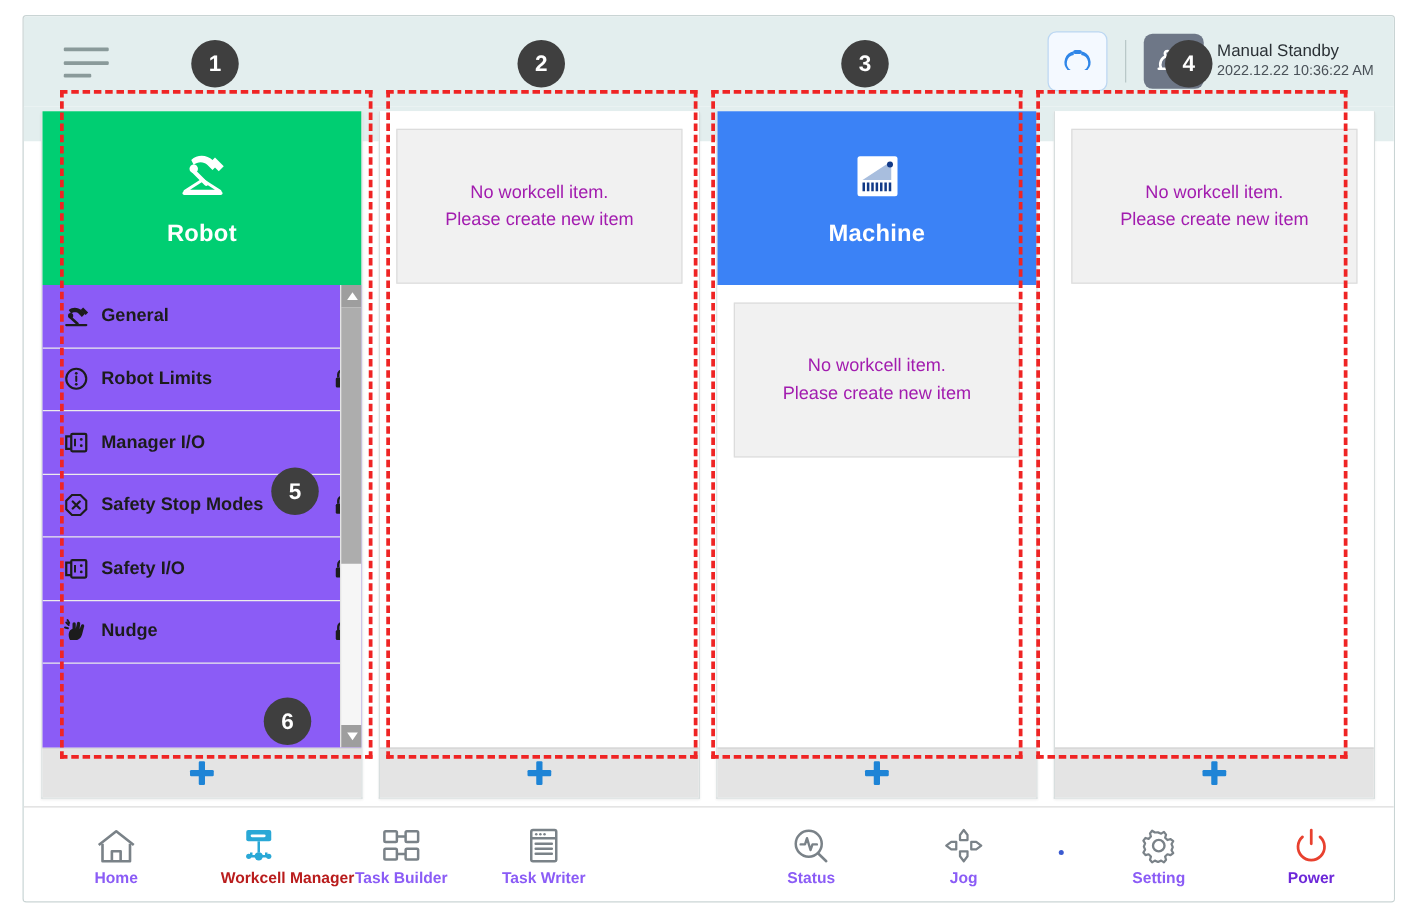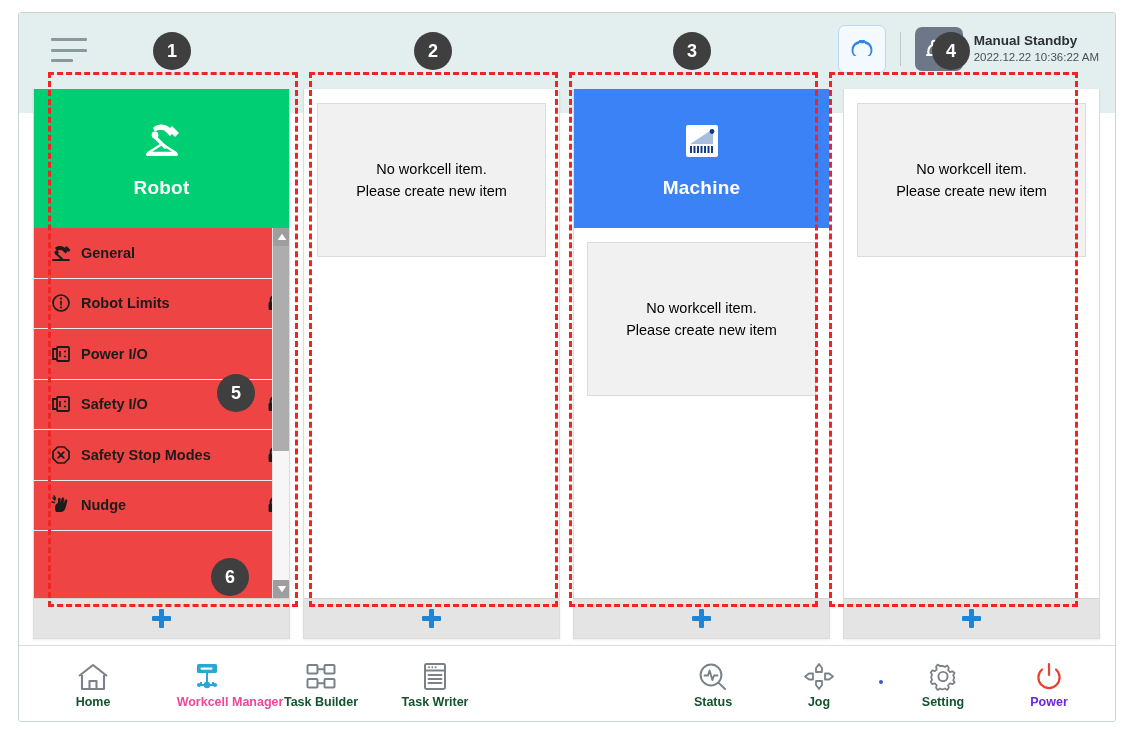--- a/index.html
+++ b/index.html
@@ -60,21 +60,21 @@
   }
   .vsep { width: 1px; height: 34px; background: #b9c8c8; margin: 0 14px; }
   .mode-icon {
     width: 48px; height: 44px;
     background: #6e7787;
     border-radius: 7px;
     display: flex; align-items: center; justify-content: center;
     cursor: pointer;
   }
   .mode-text { margin-left: 11px; line-height: 1.25; }
-  .mode-title { font-size: 13.5px; font-weight: bold; color: #2b3136; white-space: nowrap; }
+  .mode-title { font-size: 13.5px; font-weight: normal; color: #2b3136; white-space: nowrap; }
   .mode-time { font-size: 11.5px; color: #4a5158; white-space: nowrap; }
 
   
   .content {
     position: absolute; left: 0; top: 72px;
     width: 1098px; height: 562px;
     background: #ffffff;
   }
   .content::before {
     content: ""; position: absolute; left: 0; top: 0;
@@ -113,21 +113,21 @@
   .col-head .ttl {
     font-size: 19px; font-weight: bold; margin-top: 13px;
     letter-spacing: .2px;
   }
   .col-icon { height: 46px; display: flex; align-items: center; justify-content: center; }
 
   
   .list-wrap {
     position: relative; flex: 1;
     overflow: hidden;
-    background: #ef4444;
+    background: #8b5cf6;
   }
   .list { list-style: none; }
   .list li {
     height: 50.5px;
     display: flex; align-items: center;
     padding: 0 8px 0 12px;
     border-bottom: 1px solid #ececec;
     cursor: pointer;
   }
   .li-ico { width: 30px; flex: none; display: flex; align-items: center; justify-content: center; }
@@ -150,26 +150,26 @@
   .sbtn.down { bottom: 0; }
   .sthumb {
     position: absolute; left: 0; top: 18px;
     width: 17px; height: 205px;
     background: #adadad; cursor: pointer;
   }
 
   
   .empty-wrap { flex: 1; padding: 14px 13px 0 13px; background: #ffffff; }
   .empty-box {
-    height: 154px;
+    height: 124px;
     background: #f1f1f1;
     border: 1px solid #dcdcdc;
     display: flex; flex-direction: column;
     align-items: center; justify-content: center;
-    color: #000000; font-size: 14.5px; line-height: 1.55;
+    color: #a21caf; font-size: 14.5px; line-height: 1.55;
   }
 
   .addbar {
     height: 40px; flex: none;
     background: #e4e4e4;
     border-top: 1px solid #d4d4d4;
     display: flex; align-items: center; justify-content: center;
     cursor: pointer;
   }
   .plus {
@@ -187,25 +187,25 @@
     width: 1098px; height: 76px;
     background: #ffffff;
     border-top: 1px solid #dcdcdc;
     display: flex; align-items: center;
   }
   .nav-item {
     display: flex; flex-direction: column; align-items: center; justify-content: center;
     width: 92px; cursor: pointer; gap: 3px;
   }
   .nav-ico { height: 34px; display: flex; align-items: flex-end; justify-content: center; }
-  .nav-lbl { font-size: 12.5px; font-weight: bold; color: #14532d; white-space: nowrap; }
-  .nav-item.active .nav-lbl { color: #ec4899; margin-left: 46px; }
+  .nav-lbl { font-size: 12.5px; font-weight: bold; color: #8b5cf6; white-space: nowrap; }
+  .nav-item.active .nav-lbl { color: #b91c1c; margin-left: 46px; }
   .nav-item.power .nav-lbl { color: #6d28d9; }
   .nav-left { display: flex; margin-left: 28px; gap: 22px; }
-  .nav-right { display: flex; margin-left: auto; margin-right: 22px; gap: 14px; align-items: center; }
+  .nav-right { display: flex; margin-left: auto; margin-right: 22px; gap: 30px; align-items: center; }
   .dot-sep { width: 4px; height: 4px; border-radius: 50%; background: #3a5ad0; margin-bottom: 4px; }
 
   
   .anno-box {
     position: absolute;
     border: 3px dashed #ef2424;
     pointer-events: none;
     z-index: 40;
   }
   .badge {
@@ -308,49 +308,49 @@
                 <li>
                   <span class="li-ico">
                     <svg width="22" height="22" viewBox="0 0 22 22">
                         <rect x="7" y="4" width="12" height="14" rx="1" fill="none" stroke="#1c1c1c" stroke-width="1.8"></rect>
                         <circle cx="15" cy="8.5" r="1.1" fill="#1c1c1c"></circle>
                         <circle cx="15" cy="13.5" r="1.1" fill="#1c1c1c"></circle>
                         <path d="M7 6 L3 6 L3 16 L7 16" fill="none" stroke="#1c1c1c" stroke-width="1.8"></path>
                         <path d="M10 8 L10 14" stroke="#1c1c1c" stroke-width="1.6"></path>
                       </svg>
                   </span>
-                  <span class="li-label">Power I/O</span>
+                  <span class="li-label">Manager I/O</span>
                   <span class="li-lock"></span>
+                </li>
+                <li>
+                  <span class="li-ico">
+                    <svg width="22" height="22" viewBox="0 0 22 22">
+                        <path d="M7.6 3 H14.4 L19 7.6 V14.4 L14.4 19 H7.6 L3 14.4 V7.6 Z" fill="none" stroke="#1c1c1c" stroke-width="1.7"></path>
+                        <path d="M8.2 8.2 L13.8 13.8 M13.8 8.2 L8.2 13.8" stroke="#1c1c1c" stroke-width="1.8" stroke-linecap="round"></path>
+                      </svg>
+                  </span>
+                  <span class="li-label">Safety Stop Modes</span>
+                  <span class="li-lock">
+                    <svg width="14" height="16" viewBox="0 0 14 16">
+                        <path d="M3.6 7 V4.6 A3.4 3.4 0 0 1 10.4 4.6 V7" fill="none" stroke="#1c1c1c" stroke-width="1.9"></path>
+                        <rect x="1.6" y="7" width="10.8" height="8" rx="1.2" fill="#1c1c1c"></rect>
+                      </svg>
+                  </span>
                 </li>
                 <li>
                   <span class="li-ico">
                     <svg width="22" height="22" viewBox="0 0 22 22">
                         <rect x="7" y="4" width="12" height="14" rx="1" fill="none" stroke="#1c1c1c" stroke-width="1.8"></rect>
                         <circle cx="15" cy="8.5" r="1.1" fill="#1c1c1c"></circle>
                         <circle cx="15" cy="13.5" r="1.1" fill="#1c1c1c"></circle>
                         <path d="M7 6 L3 6 L3 16 L7 16" fill="none" stroke="#1c1c1c" stroke-width="1.8"></path>
                         <path d="M10 8 L10 14" stroke="#1c1c1c" stroke-width="1.6"></path>
                       </svg>
                   </span>
                   <span class="li-label">Safety I/O</span>
-                  <span class="li-lock">
-                    <svg width="14" height="16" viewBox="0 0 14 16">
-                        <path d="M3.6 7 V4.6 A3.4 3.4 0 0 1 10.4 4.6 V7" fill="none" stroke="#1c1c1c" stroke-width="1.9"></path>
-                        <rect x="1.6" y="7" width="10.8" height="8" rx="1.2" fill="#1c1c1c"></rect>
-                      </svg>
-                  </span>
-                </li>
-                <li>
-                  <span class="li-ico">
-                    <svg width="22" height="22" viewBox="0 0 22 22">
-                        <path d="M7.6 3 H14.4 L19 7.6 V14.4 L14.4 19 H7.6 L3 14.4 V7.6 Z" fill="none" stroke="#1c1c1c" stroke-width="1.7"></path>
-                        <path d="M8.2 8.2 L13.8 13.8 M13.8 8.2 L8.2 13.8" stroke="#1c1c1c" stroke-width="1.8" stroke-linecap="round"></path>
-                      </svg>
-                  </span>
-                  <span class="li-label">Safety Stop Modes</span>
                   <span class="li-lock">
                     <svg width="14" height="16" viewBox="0 0 14 16">
                         <path d="M3.6 7 V4.6 A3.4 3.4 0 0 1 10.4 4.6 V7" fill="none" stroke="#1c1c1c" stroke-width="1.9"></path>
                         <rect x="1.6" y="7" width="10.8" height="8" rx="1.2" fill="#1c1c1c"></rect>
                       </svg>
                   </span>
                 </li>
                 <li>
                   <span class="li-ico">
                     <svg width="22" height="22" viewBox="0 0 22 22">

